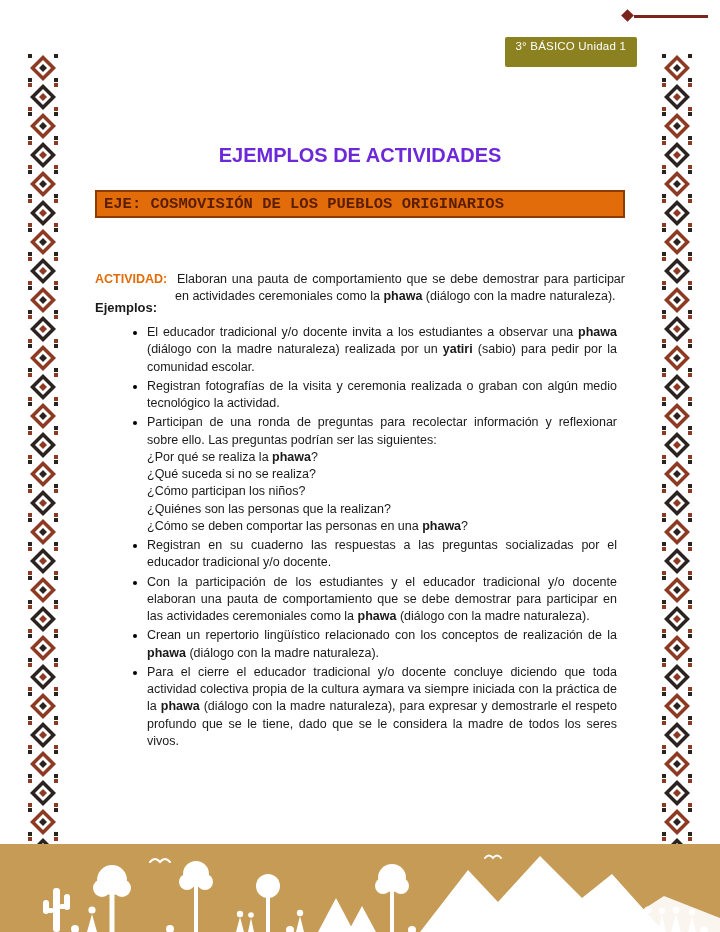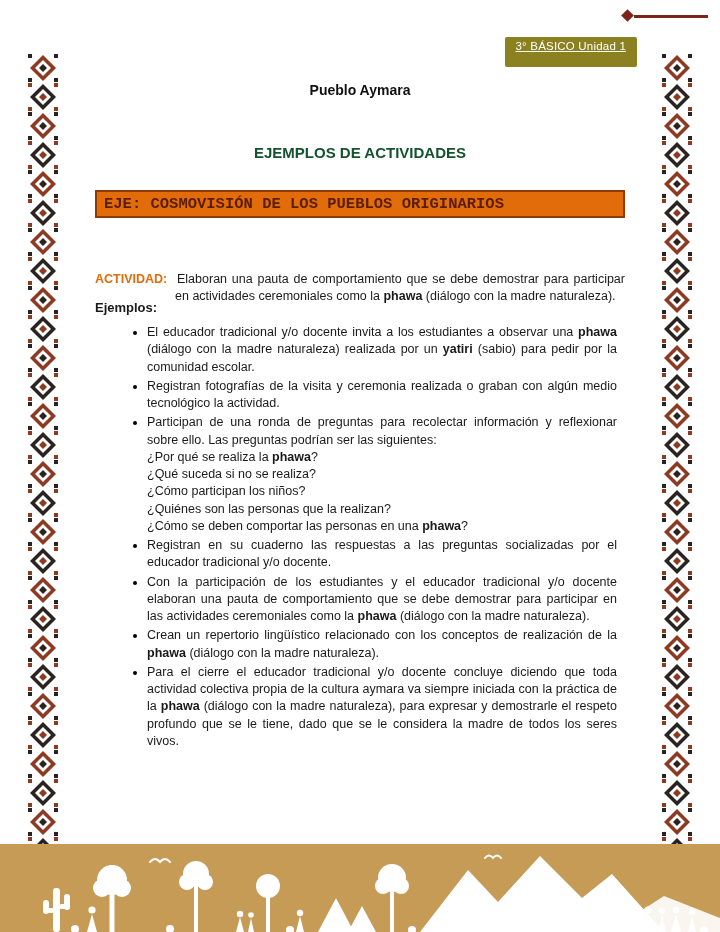--- a/index.html
+++ b/index.html
@@ -19,27 +19,26 @@
   
   .corner-rule{position:absolute;top:15px;right:12px;width:74px;height:3px;background:#7B241C;}
   .corner-diamond{position:absolute;top:11px;right:88px;width:9px;height:9px;background:#7B241C;transform:rotate(45deg);}
 
   
   .badge{
     position:absolute;top:37px;right:83px;
     background:#8C8120;color:#ffffff;
     font-size:11.5px;padding:3px 11px 15px;border-radius:2px;
     letter-spacing:.2px;
-    text-decoration:underline;
   }
 
   .title{position:absolute;top:80px;left:90px;right:90px;text-align:center;
     font-weight:bold;font-size:14px;line-height:20px;color:#111;}
   .section-heading{position:absolute;top:144px;left:90px;right:90px;text-align:center;
-    font-weight:bold;font-size:15px;color:#14532d;}
+    font-weight:bold;font-size:20px;color:#6d28d9;}
 
   .banner{
     position:absolute;top:190px;left:95px;right:95px;
     background:#E36C0A;border:2px solid #8C3C00;
     padding:3px 7px;font-weight:bold;font-size:15.5px;color:#5A1D00;font-family:Liberation Mono, monospace;
   }
 
   .activity{
     position:absolute;top:247px;left:95px;right:95px;
     font-size:12.5px;line-height:1.38;text-align:justify;
@@ -108,21 +107,20 @@
       <rect width="30" height="790" fill="url(#motifR)"></rect>
     </svg>
   </div>
 
   <div class="corner-rule"></div>
   <div class="corner-diamond"></div>
 
   <div class="badge">3° BÁSICO Unidad 1</div>
 
   <div class="title">
-    <div>Pueblo Aymara</div>
   </div>
 
   <div class="section-heading">EJEMPLOS DE ACTIVIDADES</div>
 
   <div class="banner">
     <span>EJE: COSMOVISIÓN DE LOS PUEBLOS ORIGINARIOS</span>
   </div>
 
   <p class="activity">
     <span class="label">ACTIVIDAD:</span>

